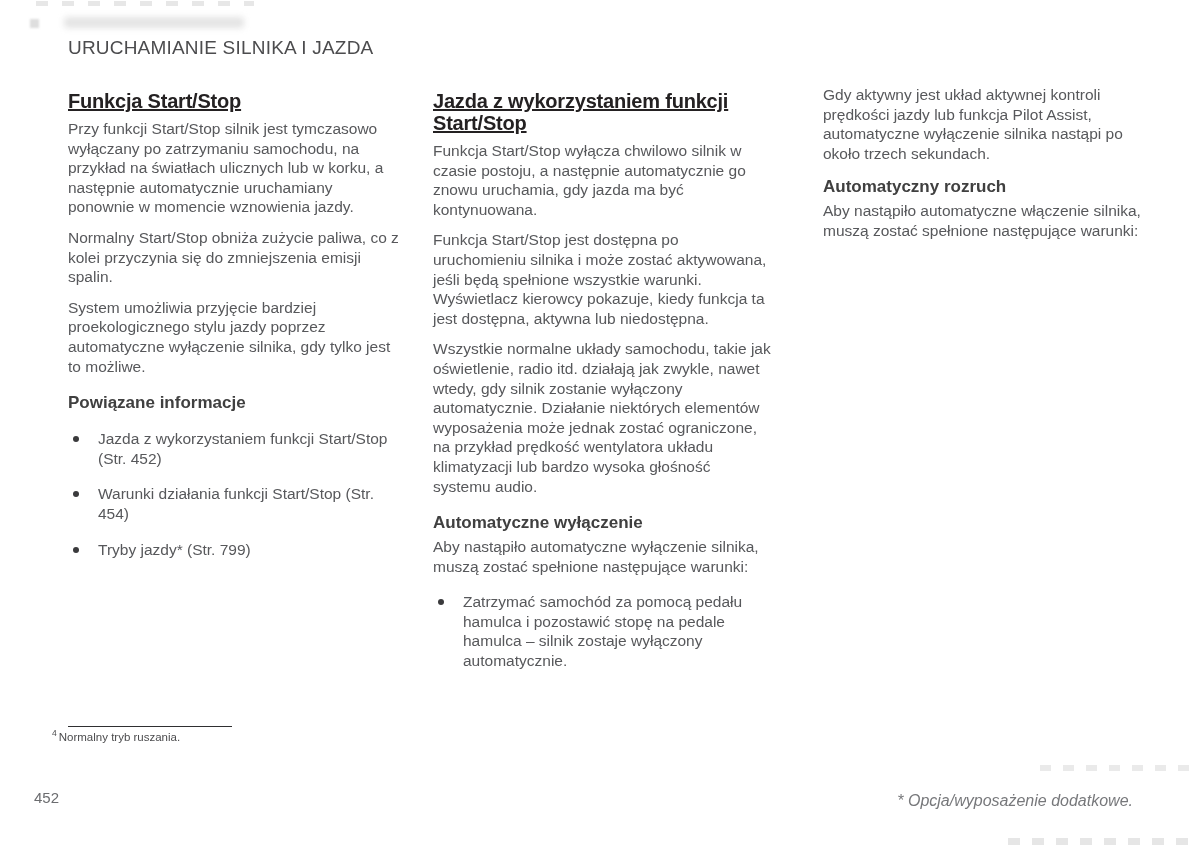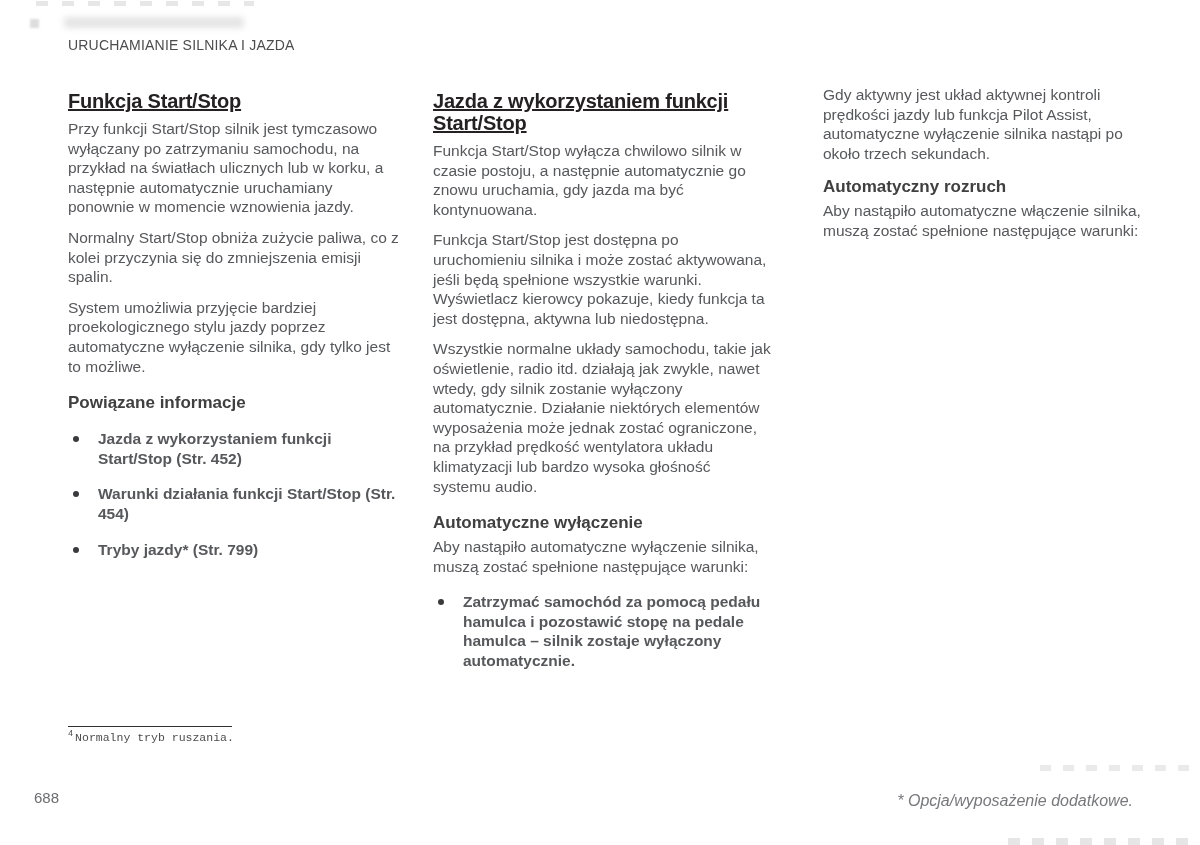--- a/index.html
+++ b/index.html
@@ -13,21 +13,21 @@
     height: 845px;
     background: #ffffff;
     overflow: hidden;
     font-family: "Liberation Sans", sans-serif;
     color: #57585b;
   }
   .kicker {
     position: absolute;
     left: 68px;
     top: 37px;
-    font-size: 14px;
+    font-size: 19px;
     letter-spacing: 0.2px;
     color: #4c4c4e;
   }
   .col {
     position: absolute;
     font-size: 15.5px;
     line-height: 19.6px;
     color: #57585b;
   }
   .col1 { left: 68px;  top: 90px; width: 334px; }
@@ -48,21 +48,20 @@
     font-weight: bold;
     color: #404040;
     margin: 17px 0 4px 0;
   }
   .col p { margin: 0 0 11px 0; }
   .list { margin: 2px 0 0 0; }
   .li {
     display: flex;
     align-items: flex-start;
     margin: 16px 0 10px 0;
-    font-weight: bold;
   }
   .dot {
     flex: none;
     width: 6px;
     height: 6px;
     border-radius: 50%;
     background: #3a3a3c;
     margin: 7px 19px 0 5px;
   }
   .li-text { flex: 1; }
@@ -73,25 +72,24 @@
   }
   .footnote-rule {
     position: absolute;
     left: 68px;
     top: 726px;
     width: 164px;
     border-top: 1.5px solid #2f2f31;
   }
   .footnote {
     position: absolute;
-    left: 68px;
+    left: 52px;
     top: 731px;
     font-size: 11.5px;
     color: #4c4c4e;
-    font-family: Liberation Mono, monospace;
   }
   .footnote sup {
     font-size: 8.5px;
     vertical-align: super;
     line-height: 0;
     margin-right: 2px;
   }
   .page-number {
     position: absolute;
     left: 34px;
@@ -186,16 +184,16 @@
 
   <div class="col col3">
     <p>Gdy aktywny jest układ aktywnej kontroli prędkości jazdy lub funkcja Pilot Assist, automatyczne wyłączenie silnika nastąpi po około trzech sekundach.</p>
     <div class="h-sub" style="margin-top:14px;">Automatyczny rozruch</div>
     <p>Aby nastąpiło automatyczne włączenie silnika, muszą zostać spełnione następujące warunki:</p>
   </div>
 
   <div class="footnote-rule"></div>
   <div class="footnote"><sup>4</sup><span>Normalny tryb ruszania.</span></div>
 
-  <div class="page-number">688</div>
+  <div class="page-number">452</div>
   <div class="footer-note">* Opcja/wyposażenie dodatkowe.</div>
 
 </div>
 
 </body></html>

